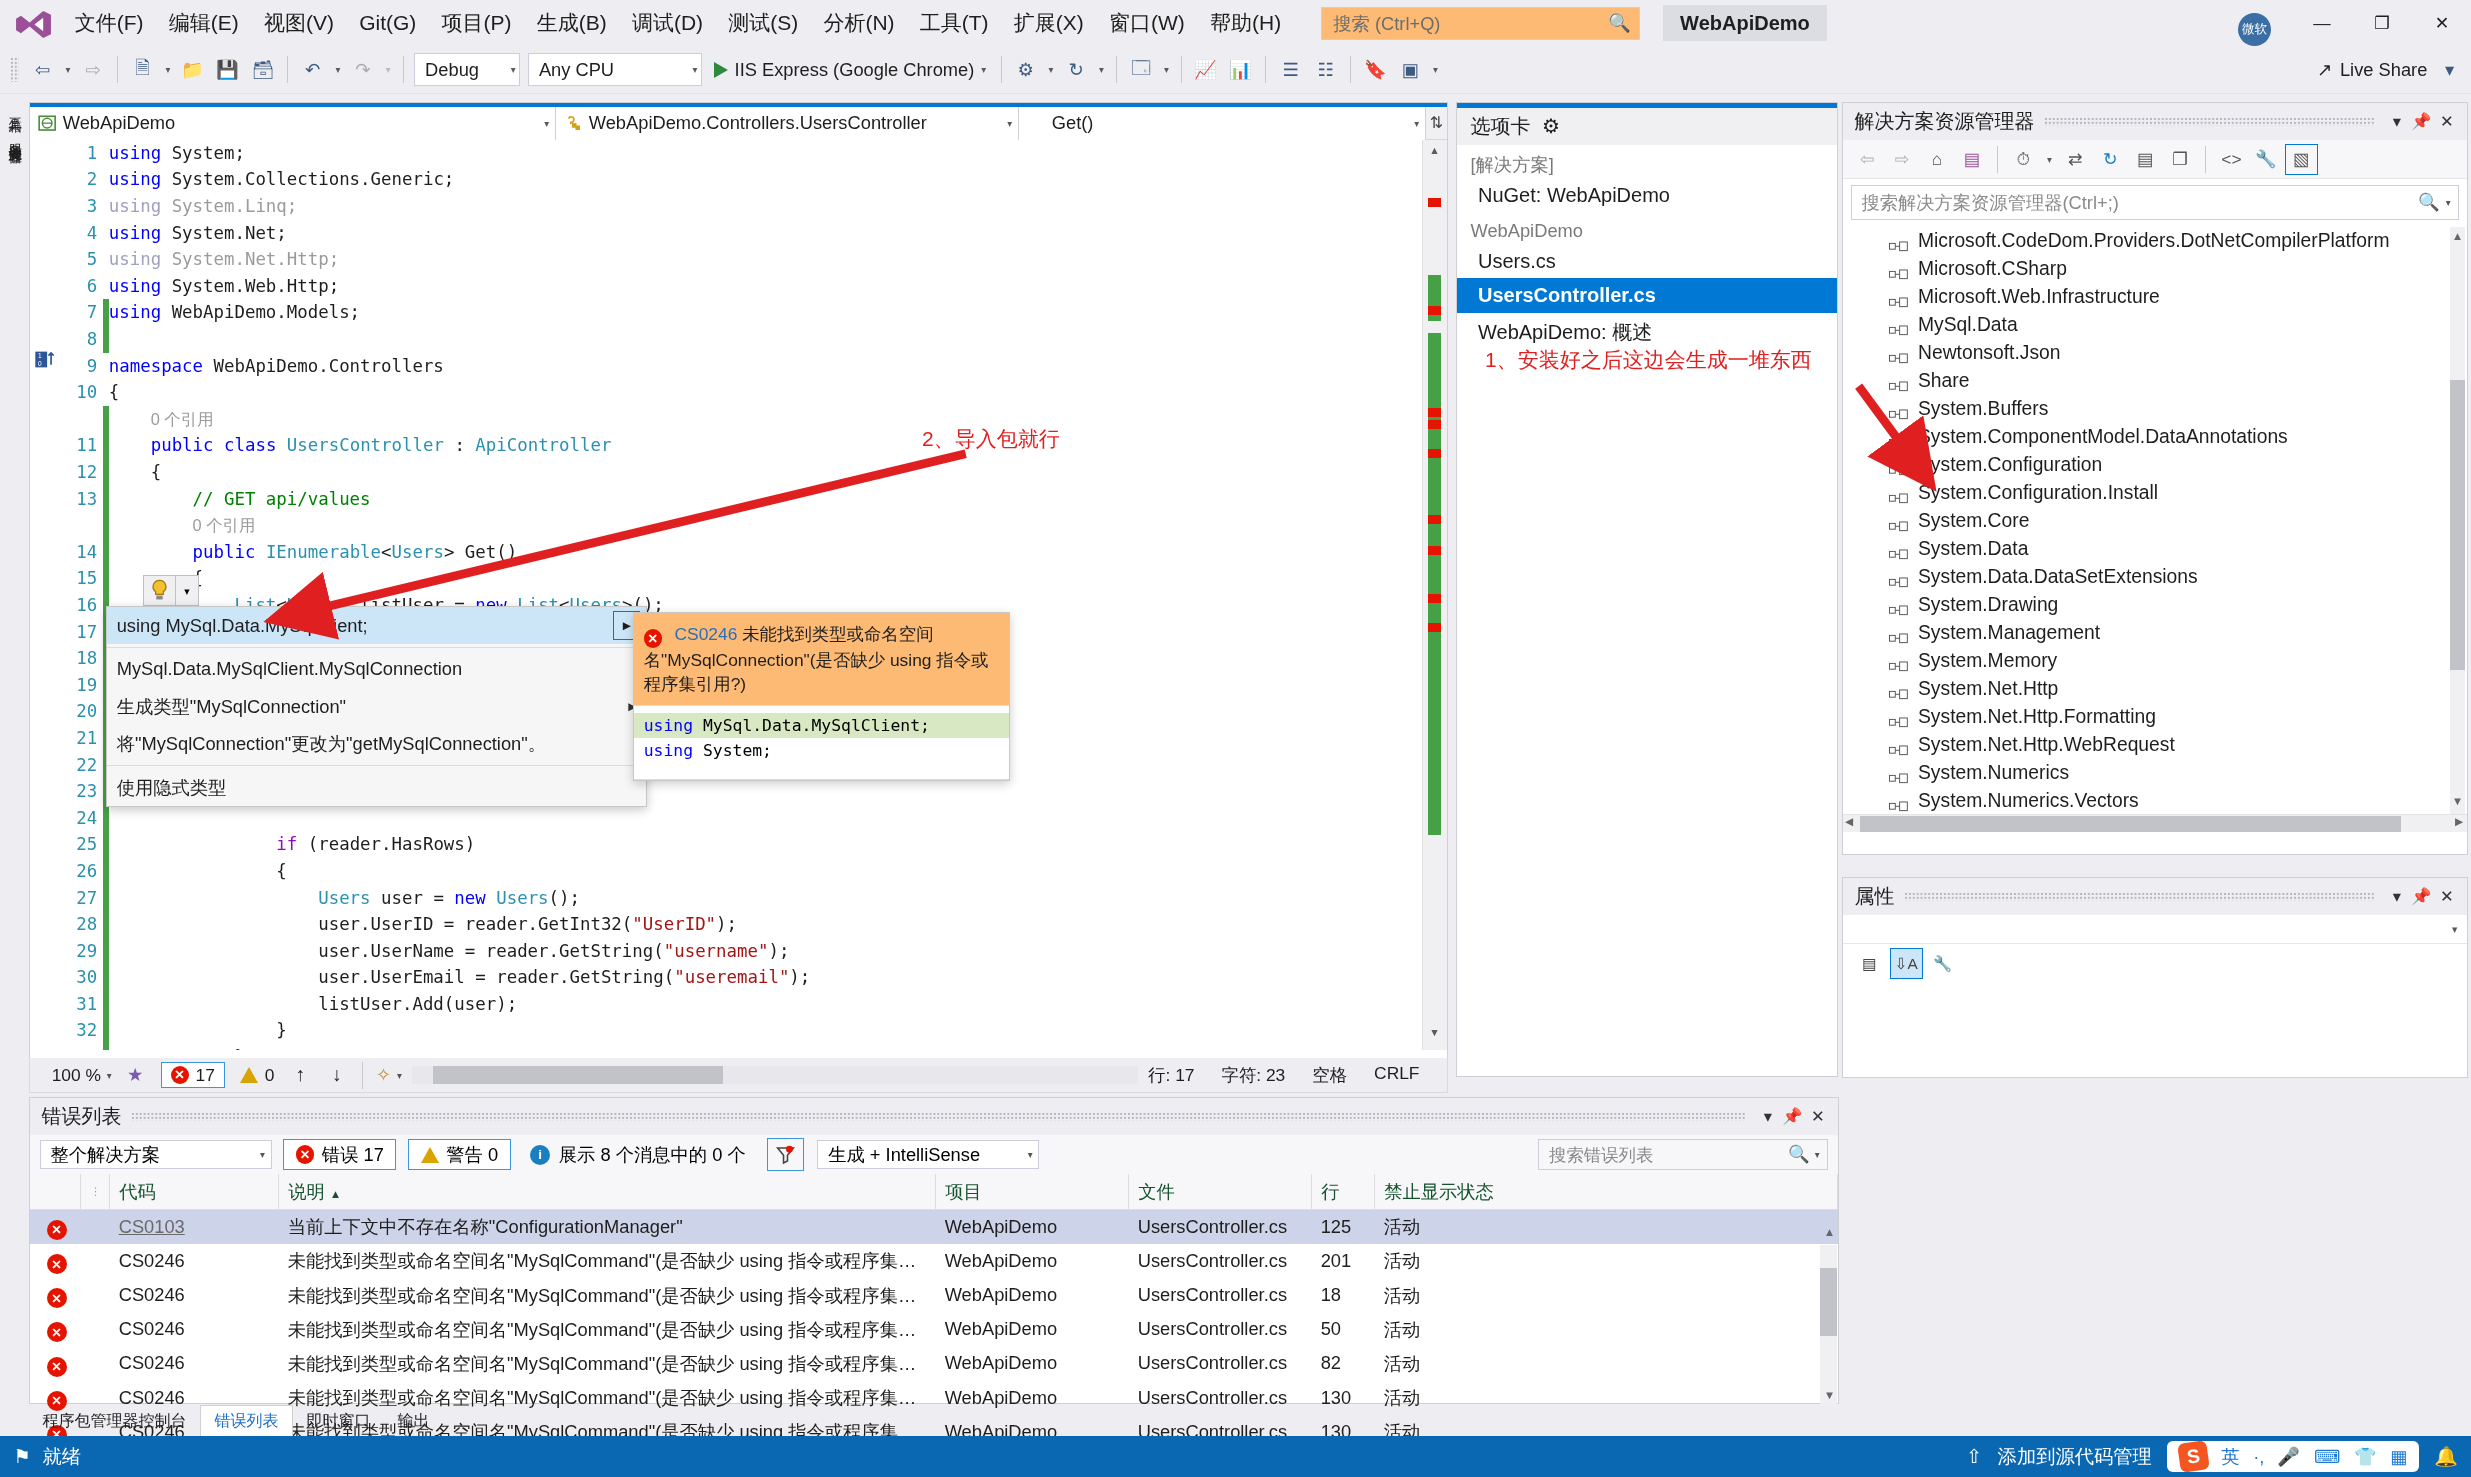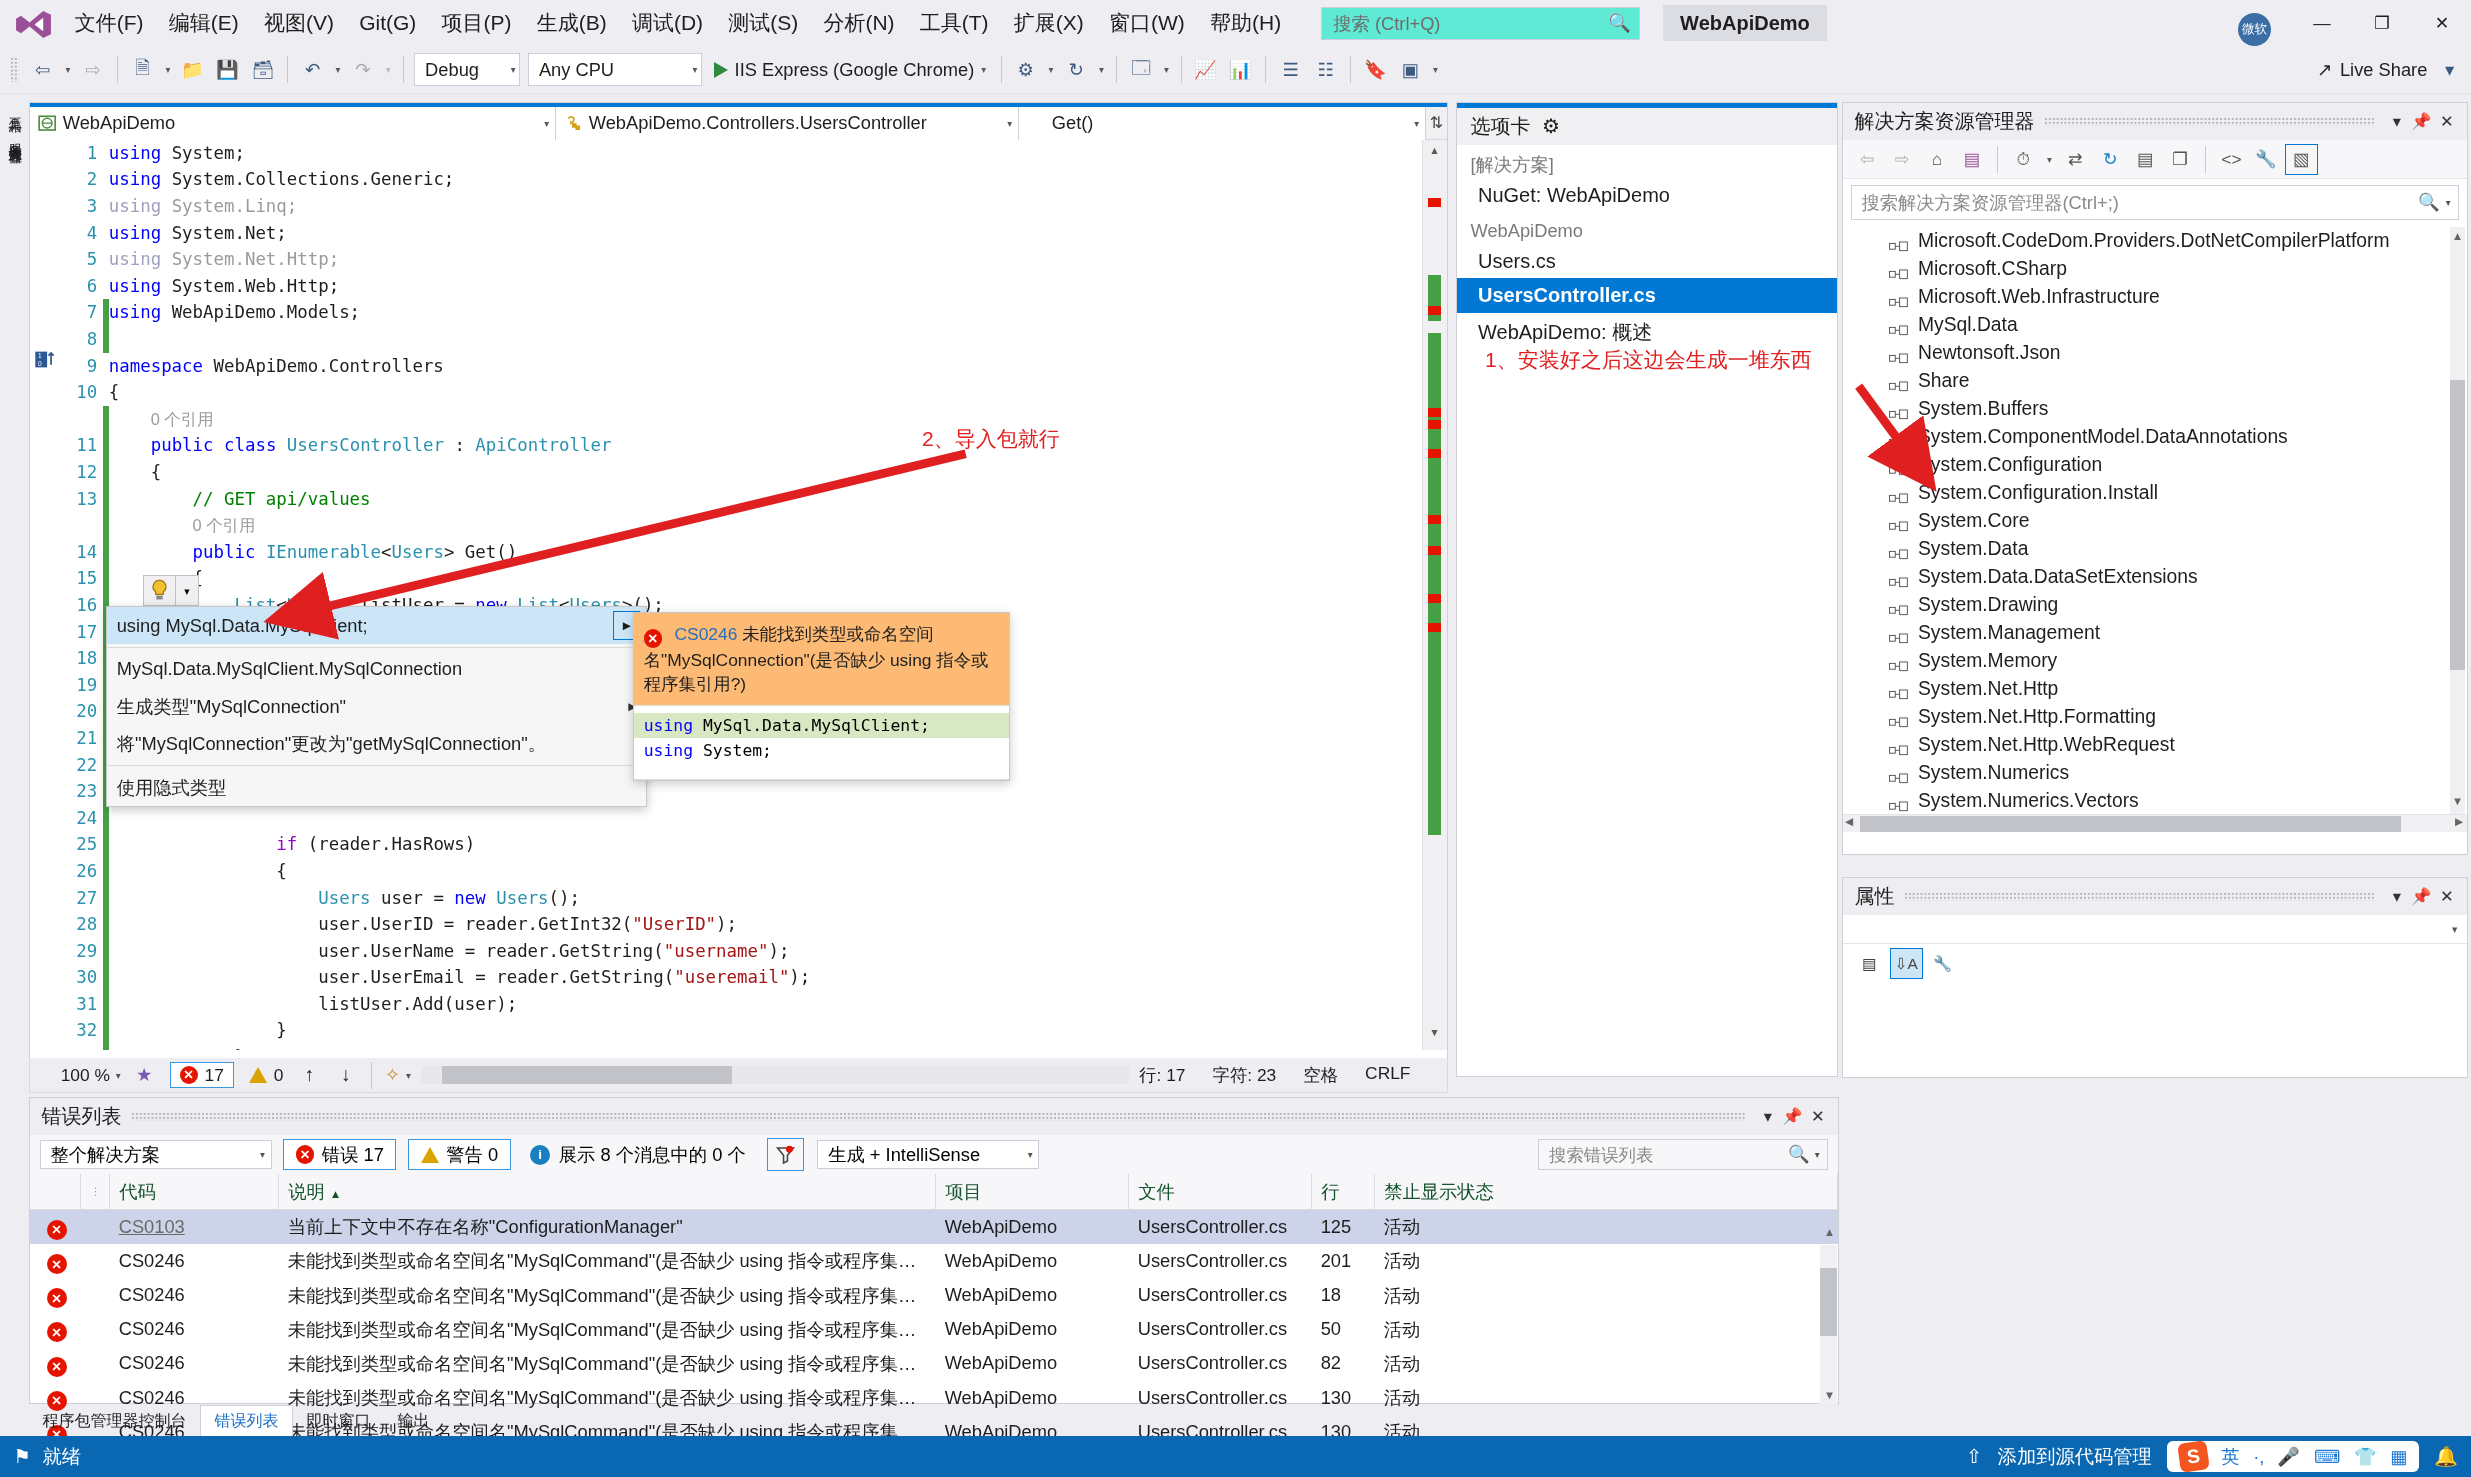--- a/index.html
+++ b/index.html
@@ -18,21 +18,21 @@
     position:absolute; left:0; top:0; width:2472px; height:46px;
     background:#eeeef2; display:flex; align-items:center;
   }
   .vs-logo { width:39px; height:29px; margin:0 9.7px 0 13.5px; position:relative; flex:0 0 auto; }
   .vs-logo svg { display:block; }
   .menu { display:flex; align-items:center; height:46px; }
   .menu-item {
     font-size:21px; color:#1e1e1e; padding:3.9px 12.6px; white-space:nowrap; cursor:default;
   }
   .qsearch {
-    margin-left:27px; width:319px; height:33px; background:#5eead4; border:1px solid #cccedb;
+    margin-left:27px; width:319px; height:33px; background:#fdba74; border:1px solid #cccedb;
     display:flex; align-items:center; padding:0 7.7px 0 11.6px; font-size:18.3px; color:#6d6d6d;
   }
   .qsearch .txt { flex:1; }
   .qsearch .mag { color:#3d6ea8; font-size:18.3px; }
   .proj-chip {
     margin-left:23px; background:#dcdce3; padding:6.8px 17.4px; font-size:20px; color:#1e1e1e; font-weight:bold;
   }
   .title-right { margin-left:auto; display:flex; align-items:flex-end; height:46px; }
   .acct-badge {
     width:33px;height:33px;border-radius:50%;background:#3a6ea5;color:#fff;font-size:12.6px;
@@ -100,21 +100,21 @@
 
   
   .errbar { position:absolute; right:0; top:0; width:25px; height:910px; background:#f0f0f3; border-left:1px solid #e0e0e4; }
   .tick { position:absolute; right:5.8px; width:13.5px; height:8.7px; background:#e51400; }
   .greentick { position:absolute; right:5.8px; width:13.5px; height:46px; background:#46a046; }
   .sb-up, .sb-dn { position:absolute; right:3.9px; width:17.4px;height:17.4px; color:#5a5a5a; font-size:10.6px; text-align:center; }
 
   
   .ed-status {
     position:absolute; left:29px; top:1058px; width:1419px; height:35px;
-    background:#eeeef2; display:flex; align-items:center; font-size:17.4px; color:#1e1e1e; padding:0 23px;
+    background:#eeeef2; display:flex; align-items:center; font-size:17.4px; color:#1e1e1e; padding:0 14px;
     border:1px solid #d9d9e0; border-top:none;
   }
   .zoomsel { display:flex;align-items:center;gap:5.8px;padding:0 7.7px;font-size:17.4px; }
   .errpill { display:flex;align-items:center;gap:6.8px;border:1px solid #3a96dd;background:#fff;padding:1.9px 8.7px;margin-left:9.7px; }
   .wrnpill { display:flex;align-items:center;gap:6.8px;padding:1.9px 7.7px;margin-left:7.7px; }
   .xcircle { width:18.3px;height:18.3px;border-radius:50%;background:#e51400;color:#fff;font-size:12.6px;display:flex;align-items:center;justify-content:center;font-weight:bold; }
   .wtri { width:0;height:0;border-left:9.7px solid transparent;border-right:9.7px solid transparent;border-bottom:16.4px solid #d9a300; }
   .ed-hscroll { flex:1; height:17.4px; background:#e8e8ec; margin:0 9.7px; position:relative; }
   .ed-hscroll .thumb { position:absolute;left:21px;top:0;width:290px;height:17.4px;background:#c2c3c9; }
   .ed-meta { display:flex;gap:27px;padding-right:13.5px;font-size:17.4px; }

